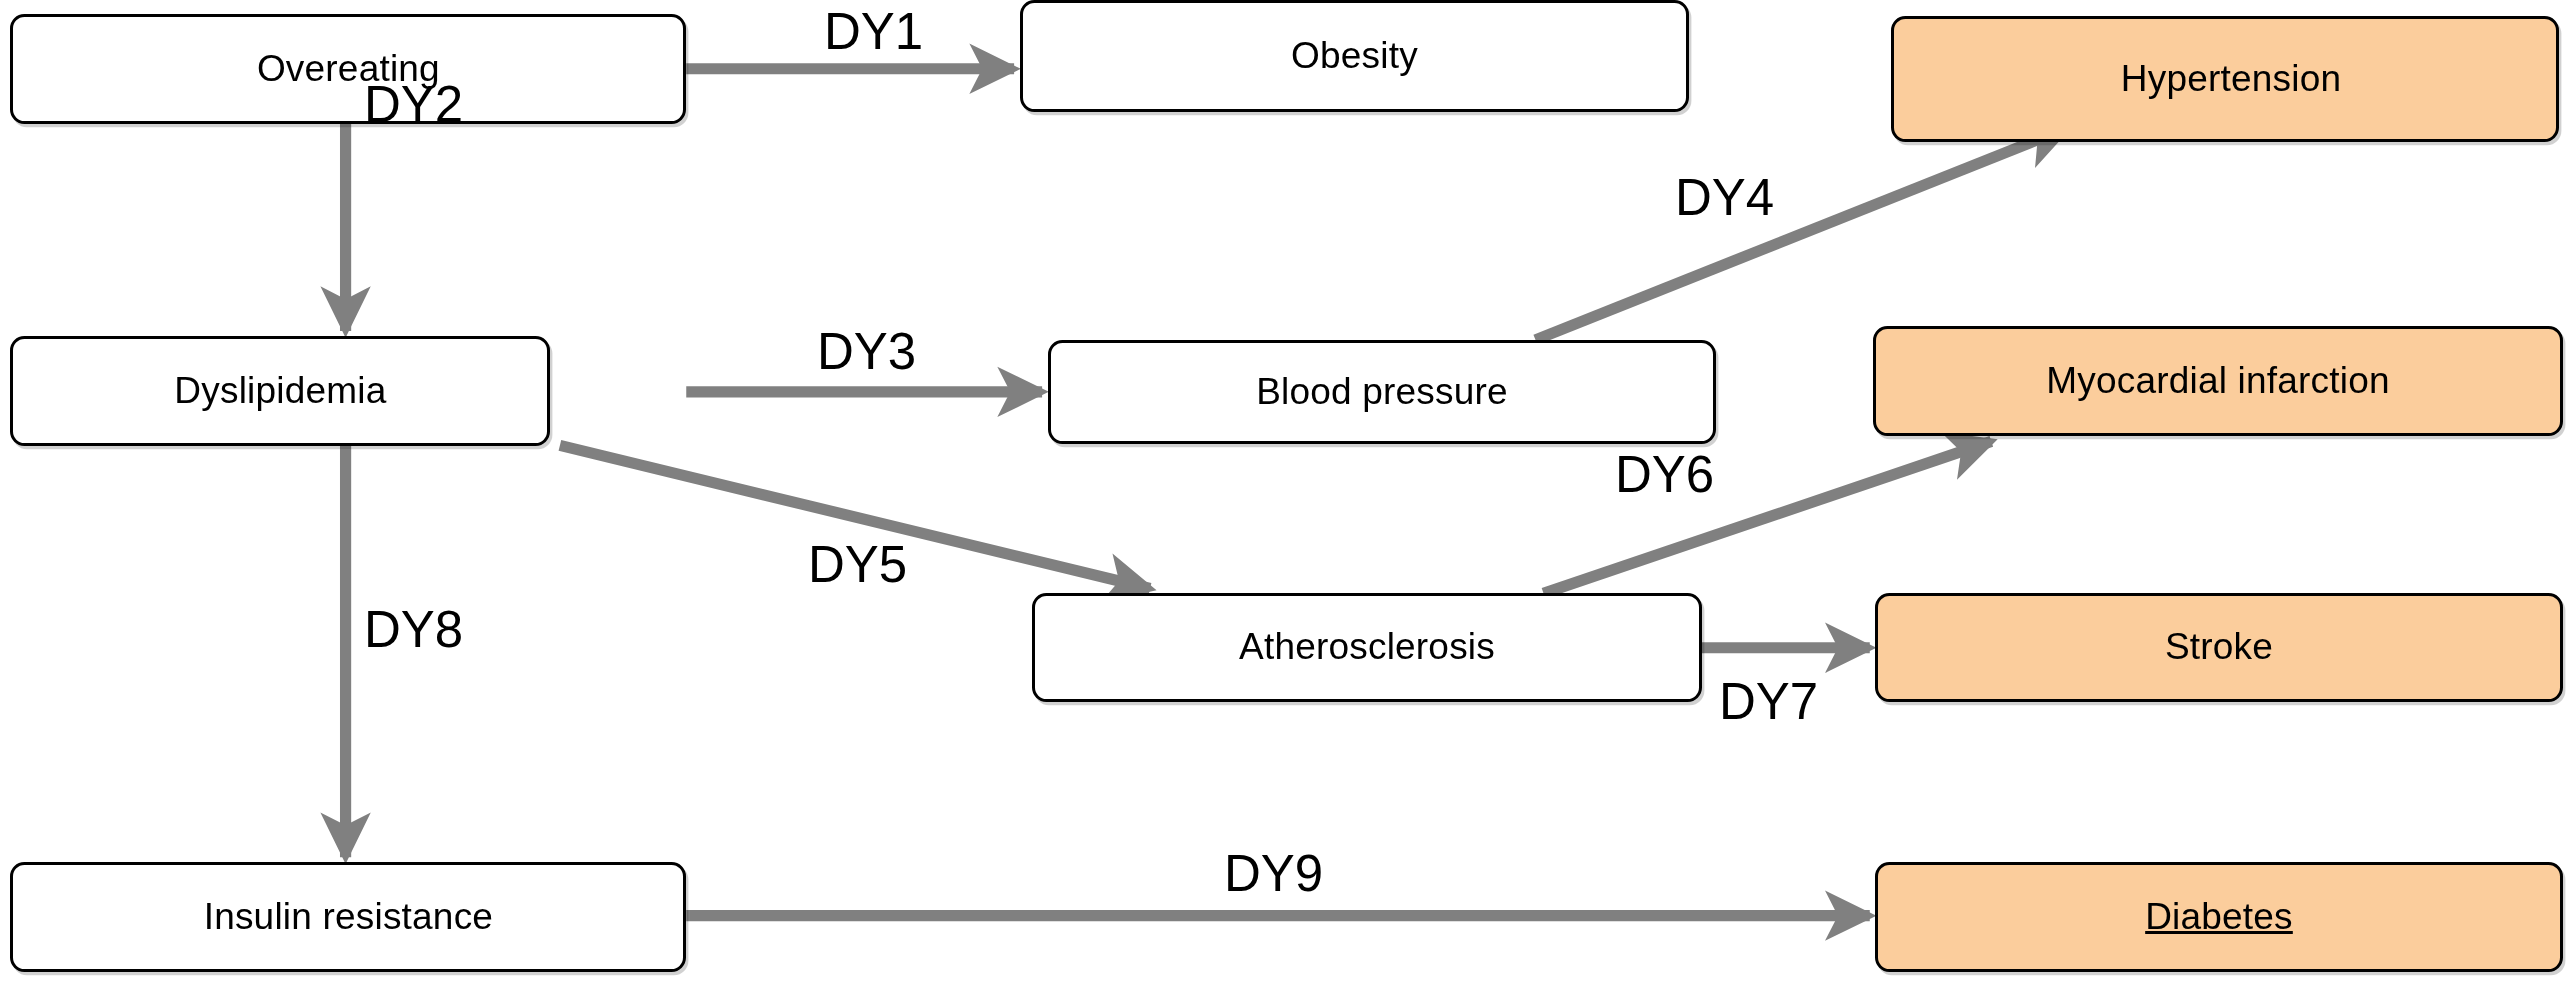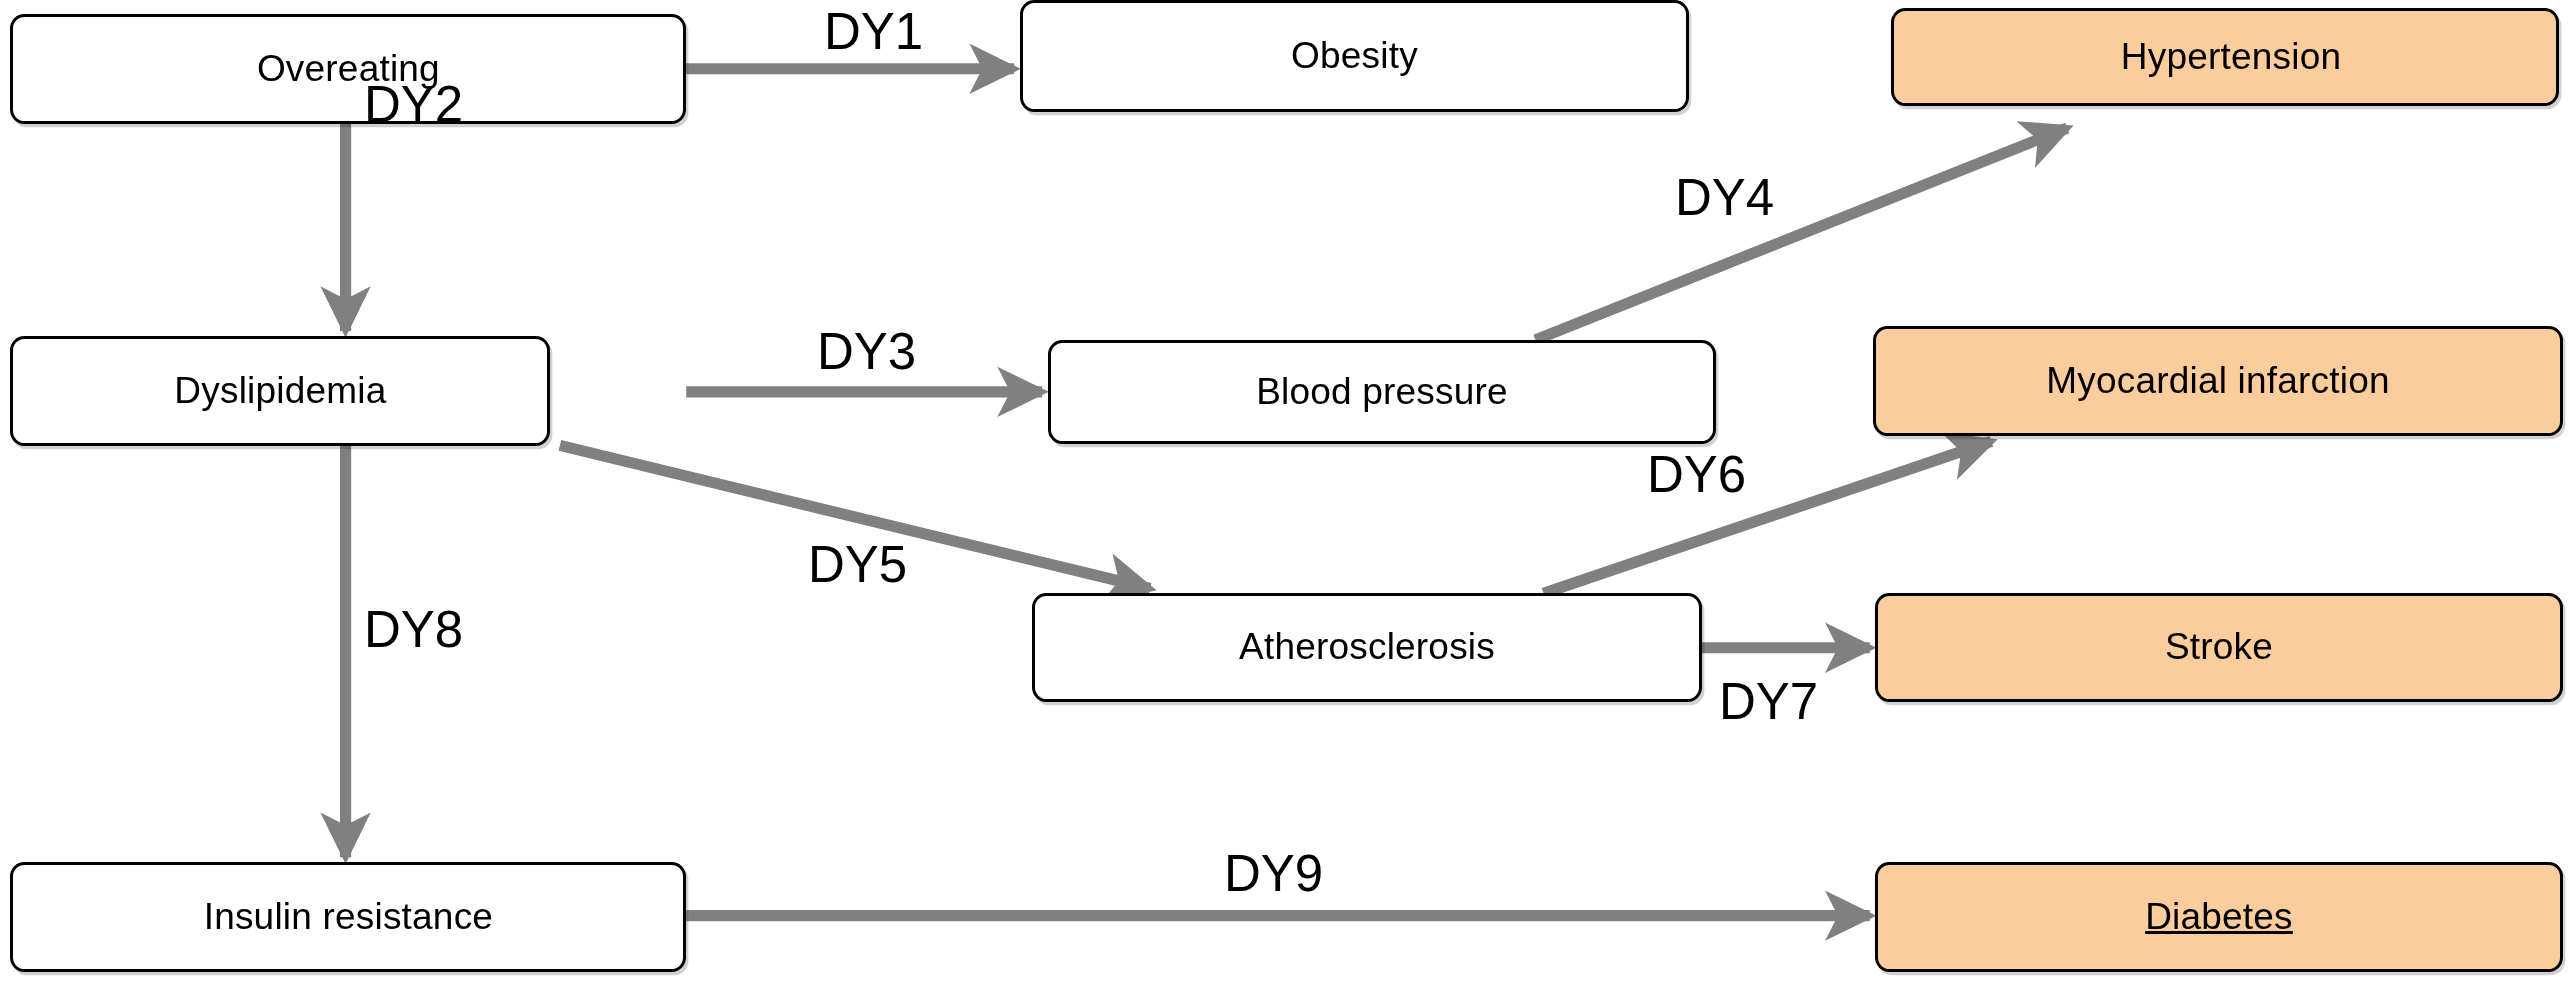--- a/index.html
+++ b/index.html
@@ -82,21 +82,21 @@
       </g>
   </svg>
 
   <div id="nodes-layer">
       <div class="node" style="left: 10.4px; top: 14.4px; width: 676px; height: 110px;">
         <span class="node-label">Overeating</span>
       </div>
       <div class="node" style="left: 1020px; top: 0; width: 669px; height: 112px;">
         <span class="node-label">Obesity</span>
       </div>
-      <div class="node accent" style="left: 1891px; top: 8px; width: 668px; height: 98px; padding-left: 12px;">
+      <div class="node accent" style="left: 1891px; top: 16px; width: 668px; height: 126px; padding-left: 12px;">
         <span class="node-label">Hypertension</span>
       </div>
       <div class="node" style="left: 10.4px; top: 336px; width: 540px; height: 110px;">
         <span class="node-label">Dyslipidemia</span>
       </div>
       <div class="node" style="left: 1048px; top: 340px; width: 668px; height: 104px;">
         <span class="node-label">Blood pressure</span>
       </div>
       <div class="node accent" style="left: 1873px; top: 326px; width: 690px; height: 110px;">
         <span class="node-label">Myocardial infarction</span>
@@ -113,20 +113,20 @@
       <div class="node accent" style="left: 1875px; top: 862px; width: 688px; height: 110px; text-decoration: underline;">
         <span class="node-label">Diabetes</span>
       </div>
     </div>
   <div id="labels-layer">
       <div class="edge-label" style="left: 824px; top: 6.4px;">DY1</div>
       <div class="edge-label" style="left: 364px; top: 79px;">DY2</div>
       <div class="edge-label" style="left: 817px; top: 326px;">DY3</div>
       <div class="edge-label" style="left: 1675px; top: 172px;">DY4</div>
       <div class="edge-label" style="left: 808px; top: 539px;">DY5</div>
-      <div class="edge-label" style="left: 1615px; top: 449px; margin-left: 32px;">DY6</div>
+      <div class="edge-label" style="left: 1615px; top: 449px;">DY6</div>
       <div class="edge-label" style="left: 1719px; top: 676px;">DY7</div>
       <div class="edge-label" style="left: 364px; top: 604px;">DY8</div>
       <div class="edge-label" style="left: 1224px; top: 848px;">DY9</div>
     </div>
 
 </div>
 
 
 </body></html>

